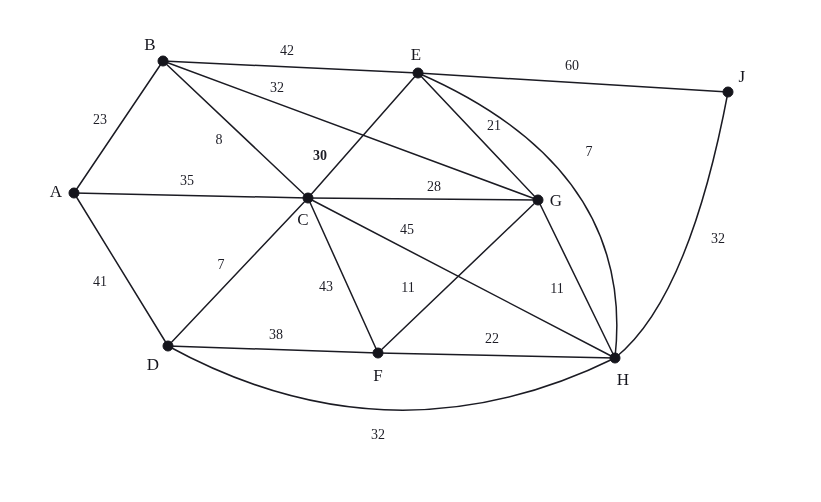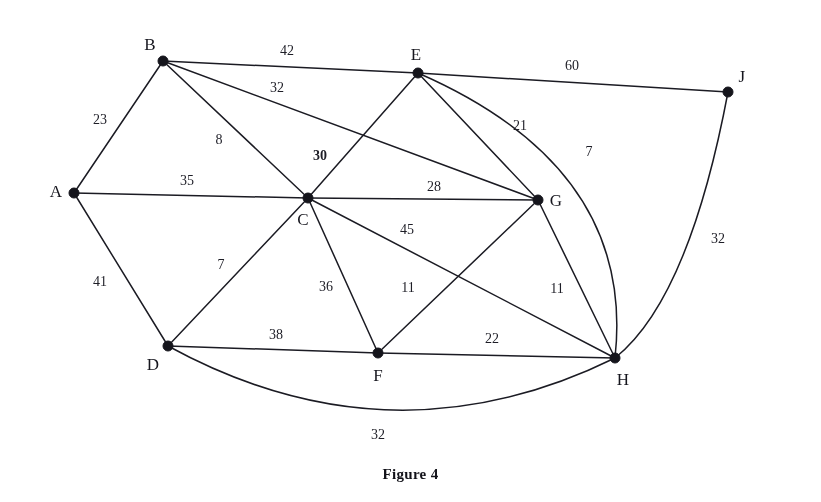--- a/index.html
+++ b/index.html
@@ -114,37 +114,36 @@
   <div id="labels-layer">
       <div class="weight-label" style="left: 100px; top: 120px;">23</div>
       <div class="weight-label" style="left: 187px; top: 181px;">35</div>
       <div class="weight-label" style="left: 100px; top: 282px;">41</div>
       <div class="weight-label" style="left: 287px; top: 51px;">42</div>
       <div class="weight-label" style="left: 219px; top: 140px;">8</div>
       <div class="weight-label" style="left: 277px; top: 88px;">32</div>
       <div class="weight-label" style="left: 320px; top: 156px; font-weight: bold;">30</div>
       <div class="weight-label" style="left: 418px; top: 187px; margin-left: 16px;">28</div>
       <div class="weight-label" style="left: 221px; top: 265px;">7</div>
-      <div class="weight-label" style="left: 326px; top: 287px;">36</div>
+      <div class="weight-label" style="left: 326px; top: 287px;">43</div>
       <div class="weight-label" style="left: 407px; top: 230px;">45</div>
       <div class="weight-label" style="left: 276px; top: 335px;">38</div>
       <div class="weight-label" style="left: 378px; top: 435px;">32</div>
       <div class="weight-label" style="left: 572px; top: 66px;">60</div>
-      <div class="weight-label" style="left: 520px; top: 126px;">21</div>
+      <div class="weight-label" style="left: 494px; top: 126px;">21</div>
       <div class="weight-label" style="left: 589px; top: 152px;">7</div>
       <div class="weight-label" style="left: 408px; top: 288px;">11</div>
       <div class="weight-label" style="left: 492px; top: 339px;">22</div>
       <div class="weight-label" style="left: 557px; top: 289px;">11</div>
       <div class="weight-label" style="left: 718px; top: 239px;">32</div>
       <div class="node-label" style="left: 56px; top: 191px;">A</div>
       <div class="node-label" style="left: 150px; top: 44px;">B</div>
       <div class="node-label" style="left: 303px; top: 219px;">C</div>
       <div class="node-label" style="left: 153px; top: 364px;">D</div>
       <div class="node-label" style="left: 416px; top: 54px;">E</div>
       <div class="node-label" style="left: 378px; top: 375px;">F</div>
       <div class="node-label" style="left: 556px; top: 200px;">G</div>
       <div class="node-label" style="left: 623px; top: 379px;">H</div>
       <div class="node-label" style="left: 742px; top: 76px;">J</div>
     </div>
 
-  <div id="figure-caption" style="top: 466px;">Figure 4</div>
 
 </div>
 
 </body></html>

